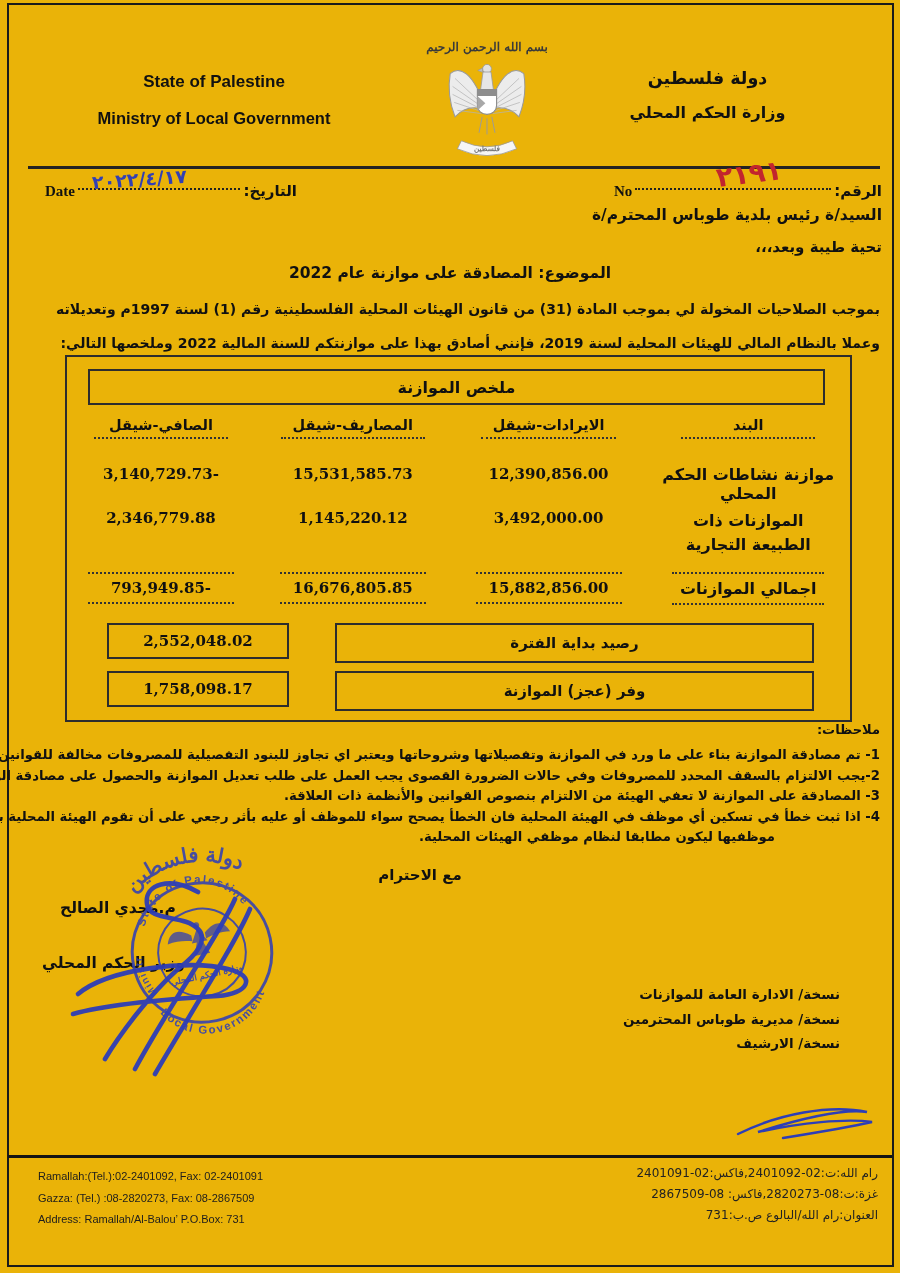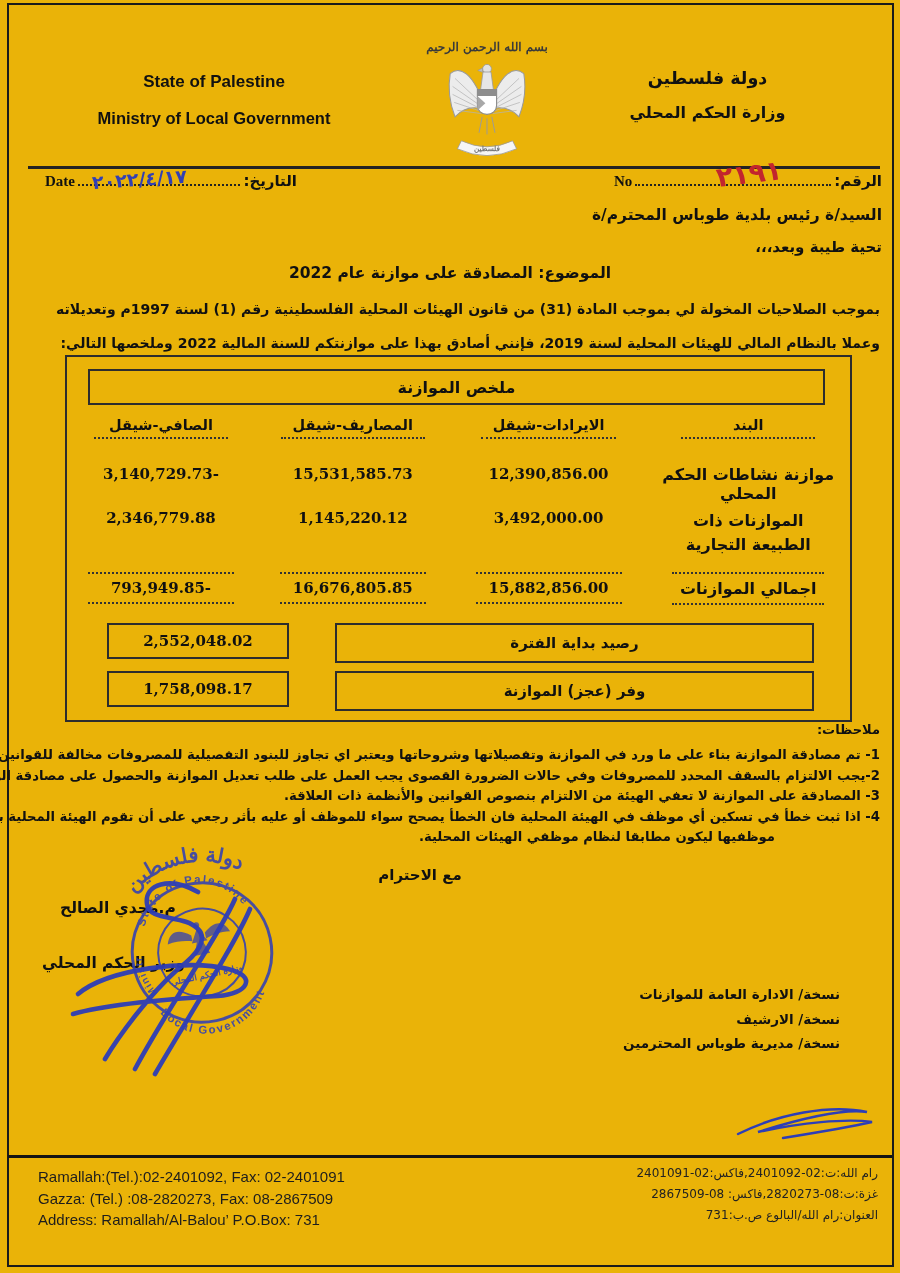--- a/index.html
+++ b/index.html
@@ -15,21 +15,21 @@
   .emblem{left:432px;top:56px;width:110px;height:108px;overflow:visible;}
   .hdr-en{left:78px;top:72px;width:272px;text-align:center;font-family:"Liberation Sans",sans-serif;}
   .hdr-en .l1{font-size:17px;font-weight:bold;}
   .hdr-en .l2{font-size:16.5px;font-weight:bold;margin-top:17px;}
   .hdr-ar{left:615px;top:68px;width:185px;text-align:center;}
   .hdr-ar .l1{font-size:17.5px;font-weight:bold;}
   .hdr-ar .l2{font-size:16px;font-weight:bold;margin-top:15px;}
   .rule-top{left:28px;top:166px;width:852px;height:3px;background:#232323;}
 
   
-  .refgrp{top:172px;display:flex;align-items:flex-end;}
+  .refgrp{top:182px;display:flex;align-items:center;}
   .refgrp .lbl-ar{font-size:15px;font-weight:bold;}
   .refgrp .lbl-en{font-family:"Liberation Serif",serif;font-size:15px;font-weight:bold;}
   .dots{flex:1;border-bottom:2.2px dotted #222;margin:0 3px 4px 3px;}
   .ref-no{right:18px;width:268px;}
   .ref-date{left:45px;width:252px;}
   .hw-red{right:118px;top:158px;font-size:27px;color:#c2252e;transform:rotate(-7deg);
           letter-spacing:2px;font-weight:bold;}
   .hw-blue{left:92px;top:168px;font-size:19px;color:#3240b4;transform:rotate(-4deg);
            letter-spacing:2px;direction:ltr;font-weight:bold;}
 
@@ -75,21 +75,21 @@
   .signer-title{left:42px;top:954px;font-size:15.5px;font-weight:bold;z-index:2;}
 
   .stamp{left:82px;top:845px;width:240px;height:215px;overflow:visible;opacity:.88;z-index:3;}
   .signature{left:48px;top:872px;width:270px;height:212px;overflow:visible;z-index:4;}
   .sig-small{left:730px;top:1092px;width:155px;height:60px;overflow:visible;}
 
   .copies{right:60px;top:982px;text-align:right;font-size:13.5px;font-weight:bold;line-height:24.5px;}
 
   
   .rule-footer{left:8px;top:1155px;width:884px;height:3px;background:#141414;}
-  .footer-en{left:38px;top:1166px;font-family:"Liberation Sans",sans-serif;font-size:15px;
+  .footer-en{left:38px;top:1166px;font-family:"Liberation Sans",sans-serif;font-size:11px;
              color:#1d1d1d;line-height:21.5px;}
   .footer-ar{right:22px;top:1163px;font-size:12px;color:#222;line-height:21px;text-align:right;}
 
   svg text{font-family:"Liberation Sans",sans-serif;}
 </style>
 </head>
 <body>
 
 <div class="page">
   <div class="frame"></div>
@@ -235,22 +235,22 @@
     <g stroke="#2e3eb6" stroke-width="4.6" fill="none" stroke-linecap="round" opacity="0.95">
       <path d="M 150,20 C 122,4 96,12 99,32 C 101,50 136,42 150,57 C 160,67 150,82 130,97 C 102,122 72,162 57,187"></path>
       <path d="M 187,27 C 172,62 122,132 87,197"></path>
       <path d="M 202,37 C 187,72 142,142 107,202"></path>
       <path d="M 30,122 C 60,97 140,87 180,97 C 210,104 200,122 170,124 C 120,127 60,132 25,142"></path>
     </g>
   </svg>
 
   <div class="abs copies ar">
     <div>نسخة/ الادارة العامة للموازنات</div>
+    <div>نسخة/ مديرية طوباس المحترمين</div>
     <div>نسخة/ الارشيف</div>
-    <div>نسخة/ مديرية طوباس المحترمين</div>
   </div>
 
   <svg class="abs sig-small" viewBox="0 0 155 60">
     <g stroke="#2e3eb6" stroke-width="2.4" fill="none" stroke-linecap="round">
       <path d="M 8,42 C 48,22 100,12 137,20 C 110,16 60,30 28,40 C 70,31 116,26 142,30 C 120,35 78,42 53,46"></path>
     </g>
   </svg>
 
   <div class="abs rule-footer"></div>
   <div class="abs footer-en">

